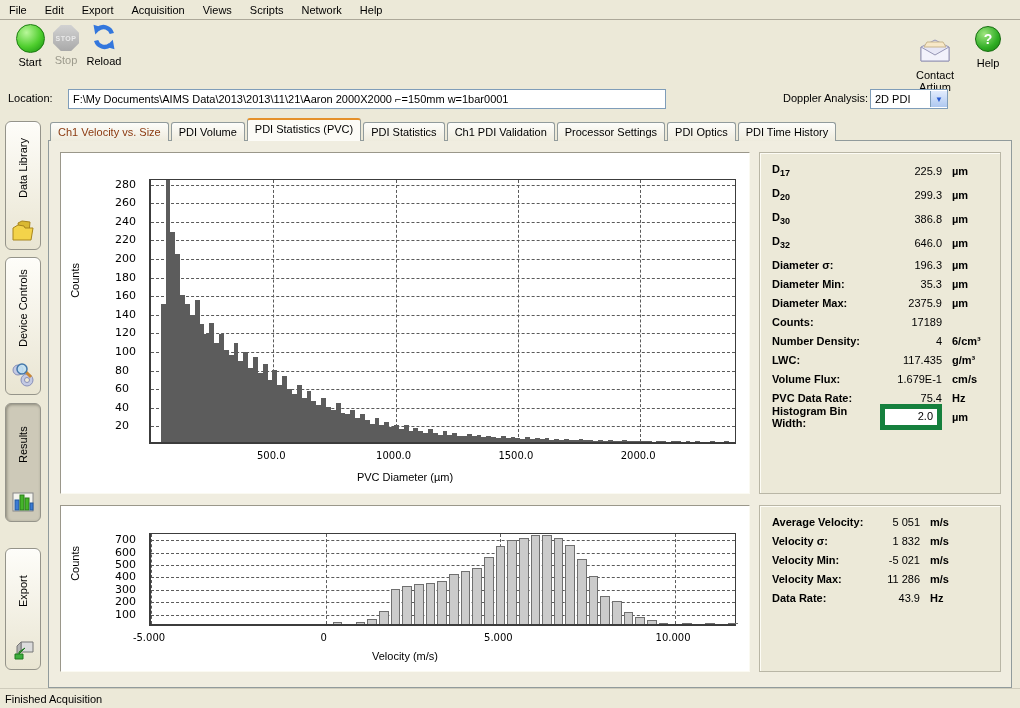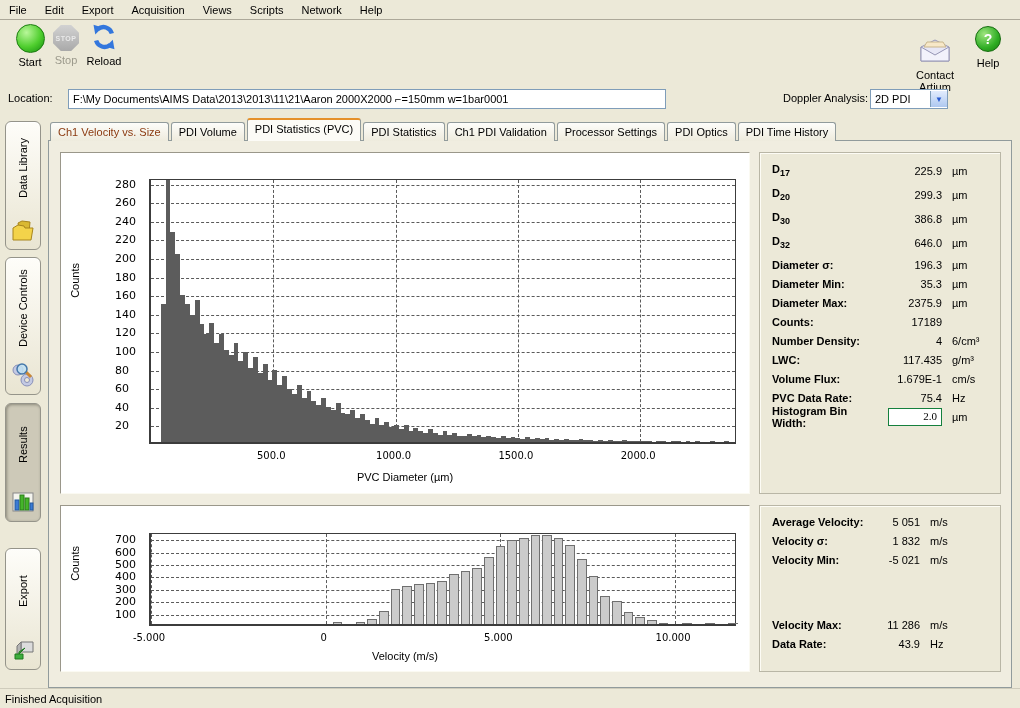--- a/index.html
+++ b/index.html
@@ -71,26 +71,26 @@
   .vbar{position:absolute;bottom:0;background:#cbcbcb;border:1px solid #6f6f6f;border-bottom:none;box-sizing:border-box;}
   .ytick{position:absolute;font-size:11px;font-family:"DejaVu Sans",sans-serif;}
   .xtick{position:absolute;text-align:center;font-size:10px;font-family:"DejaVu Sans",sans-serif;}
   .ylab{position:absolute;writing-mode:vertical-rl;transform:rotate(180deg);font-size:11px;}
   .xlab{position:absolute;left:0;right:0;text-align:center;font-size:11px;}
   
   .srow{display:flex;align-items:center;padding:0 10px 0 12px;}
   .srow .sl{flex:1;font-weight:bold;}
   .srow sub{font-size:9px;}
   .srow .sv{width:70px;text-align:right;}
-  .srow .su{font-weight:normal;margin-left:10px;}
+  .srow .su{font-weight:bold;margin-left:10px;}
   #stats1 .su{width:38px;}
   #stats2 .sv{width:52px;}
   #stats2 .su{width:60px;}
-  .bin-box{display:inline-block;width:48px;height:15px;border:1px solid #15803d;background:#fff;
-      text-align:right;padding:1px 4px 0 0;box-sizing:content-box;font-family:Liberation Serif, serif;}
+  .bin-box{display:inline-block;width:48px;height:15px;border:5px solid #15803d;background:#fff;
+      text-align:right;padding:1px 4px 0 0;box-sizing:content-box;}
   
   .statusbar{position:absolute;left:0;bottom:0;width:1020px;height:20px;background:#ece9d8;
       border-top:1px solid #cfccbc;display:flex;align-items:center;padding-left:5px;box-sizing:border-box;}
 </style>
 </head>
 <body>
 
 <div class="menubar" id="menubar">
     <div class="menu-item">File</div>
     <div class="menu-item">Edit</div>
@@ -513,21 +513,21 @@
       <div class="srow" style="height: 19px;">
         <div class="sl">Velocity σ:</div>
         <div class="sv">1 832</div>
         <div class="su">m/s</div>
       </div>
       <div class="srow" style="height: 19px;">
         <div class="sl">Velocity Min:</div>
         <div class="sv">-5 021</div>
         <div class="su">m/s</div>
       </div>
-      <div class="srow" style="height: 19px; margin-top: 46px;">
+      <div class="srow" style="height: 19px;">
         <div class="sl">Velocity Max:</div>
         <div class="sv">11 286</div>
         <div class="su">m/s</div>
       </div>
       <div class="srow" style="height: 19px;">
         <div class="sl">Data Rate:</div>
         <div class="sv">43.9</div>
         <div class="su">Hz</div>
       </div>
     </div>

